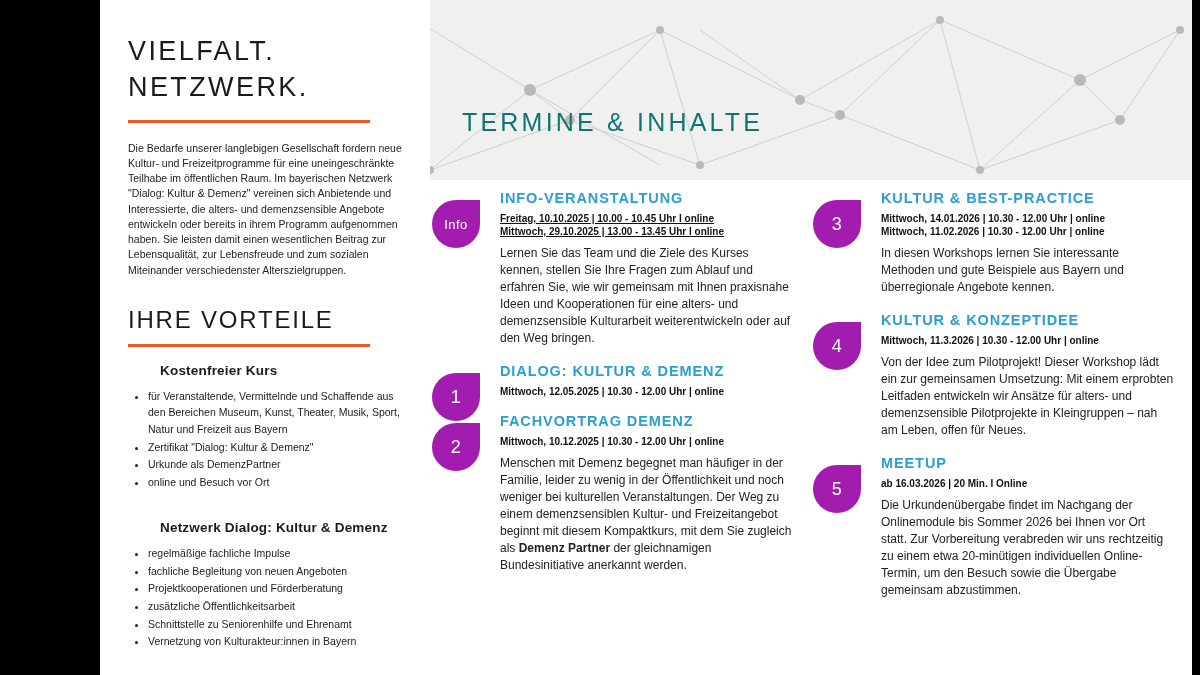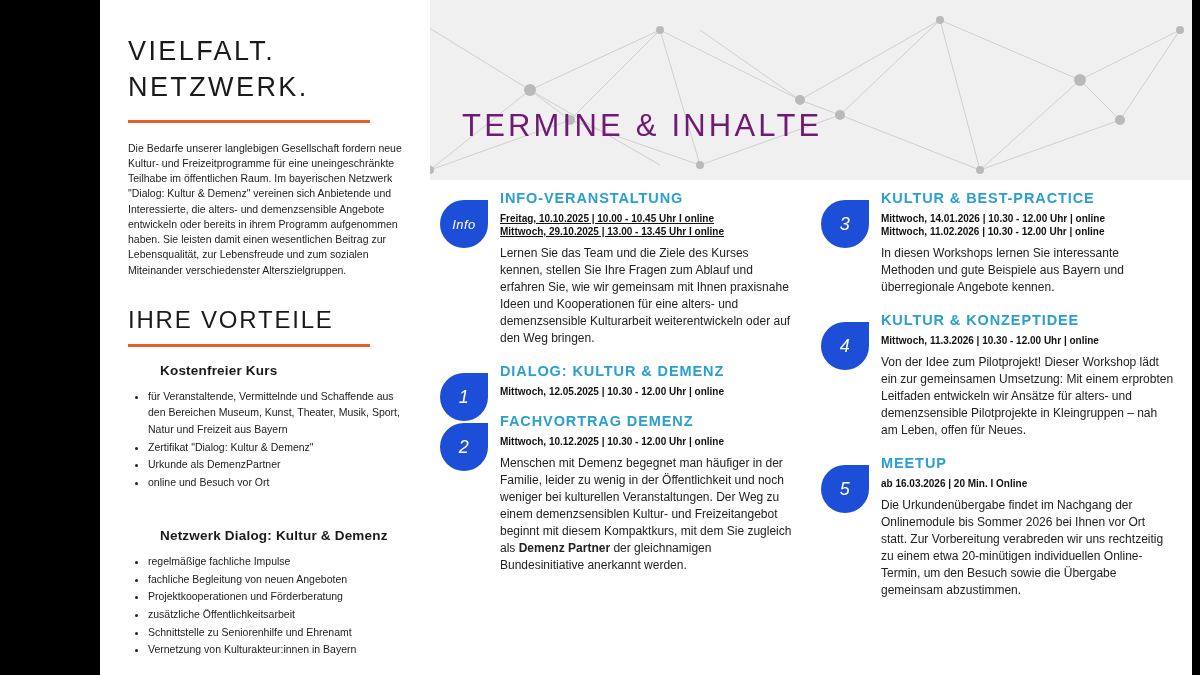--- a/index.html
+++ b/index.html
@@ -82,21 +82,21 @@
     margin: 10px 0 16px 0;
   }
   .sub-h {
     font-size: 13.5px;
     font-weight: bold;
     color: #1a1a1a;
     margin: 0 0 10px 0;
     letter-spacing: .2px;
     padding-left: 32px;
   }
-  .sub-h.second { margin-top: 38px; }
+  .sub-h.second { margin-top: 30px; }
   ul.bullets {
     margin: 0;
     padding-left: 20px;
     font-size: 10.5px;
     line-height: 1.58;
     color: #222;
   }
   ul.bullets li { margin: 0 0 1px 0; }
 
   
@@ -108,23 +108,23 @@
   }
   .content-bg {
     position: absolute;
     left: 0; top: 180px;
     width: 762px; height: 495px;
     background: #ffffff;
   }
   .termine-title {
     position: absolute;
     left: 32px; top: 108px;
-    font-size: 31px;
+    font-size: 25px;
     letter-spacing: 3.2px;
-    color: #701a75;
+    color: #0f766e;
     font-weight: 400;
     z-index: 4;
   }
   
   .cols {
     position: absolute;
     left: 0; top: 190px;
     width: 762px;
     display: flex;
     gap: 0;
@@ -132,34 +132,33 @@
   .col { width: 381px; position: relative; }
 
   .item {
     position: relative;
     padding-left: 70px;
     padding-right: 18px;
     margin-bottom: 16px;
   }
   .badge {
     position: absolute;
-    left: 10px;
+    left: 2px;
     top: 10px;
     width: 48px;
     height: 48px;
-    background: #1d4ed8;
+    background: #a21caf;
     border-radius: 50% 0 50% 50%;
     color: #fff;
     display: flex;
     align-items: center;
     justify-content: center;
     font-size: 18px;
     font-weight: 400;
     letter-spacing: .5px;
-    font-style: italic;
   }
   .badge.info { font-size: 13px; }
   .item h3 {
     margin: 0 0 7px 0;
     font-size: 14.5px;
     letter-spacing: .9px;
     color: #2a9fd0;
     font-weight: bold;
   }
   .dateline {

